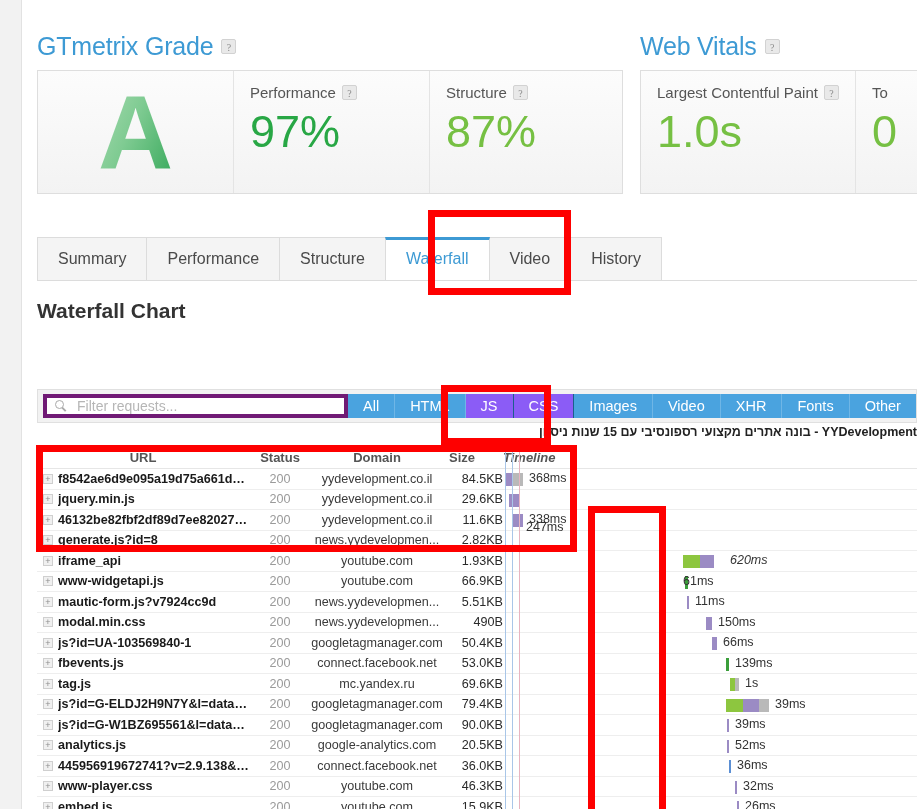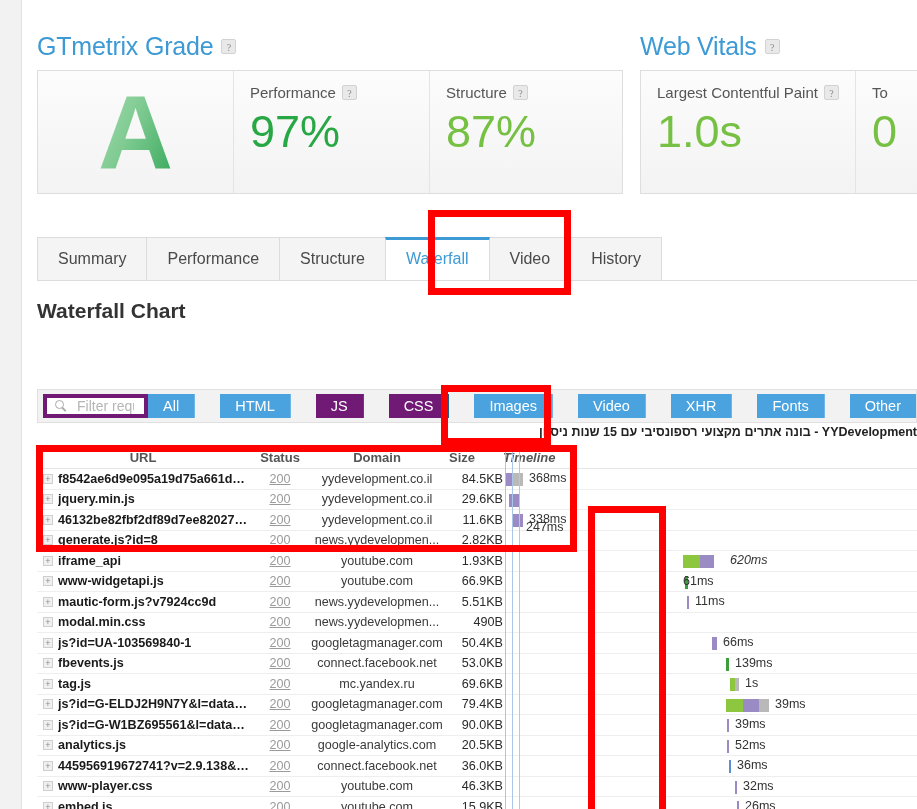--- a/index.html
+++ b/index.html
@@ -113,28 +113,28 @@
   }
   .mag i::after {
     content: ""; position: absolute; width: 1.6px; height: 5px;
     background: #aaa; right: -2px; bottom: -4px; transform: rotate(-45deg);
   }
   .searchwrap input {
     border: none; outline: none; font-size: 14px; color: #333;
     font-family: "Liberation Sans", sans-serif; width: 100%; background: transparent;
   }
   .searchwrap input::placeholder { color: #b6b6b6; }
-  .fgroup { display: flex; align-items: stretch; padding: 4px 0; gap: 25px; }
+  .fgroup { display: flex; align-items: stretch; padding: 4px 0; }
   .fbtn {
     background: #4aa3df; color: #fff; font-size: 14.5px;
     padding: 0 15px; display: flex; align-items: center;
     border-right: 1px solid #6fb6e6; white-space: nowrap;
   }
   .fbtn:last-child { border-right: none; }
-  .fbtn.on { background: #701a75; border-right-color: #1c5f8c; text-align: right; }
+  .fbtn.on { background: #8b5cf6; border-right-color: #1c5f8c; text-align: right; }
 
   
   .heb-row {
     position: absolute; left: 37px; top: 425px; width: 880px;
     font-size: 12.5px; color: #222; font-weight: 700; direction: rtl;
     text-align: right; white-space: nowrap; overflow: hidden;
   }
 
   
   .wf { position: absolute; left: 37px; top: 446px; width: 880px; }
@@ -160,21 +160,21 @@
 
   .plus {
     width: 10px; height: 10px; flex: none; background: #f0f0f0;
     border: 1px solid #cfcfcf; color: #8d8d8d; font-size: 9px;
     line-height: 8px; text-align: center;
   }
   .url-txt {
     font-weight: 700; color: #1a1a1a; white-space: nowrap;
     overflow: hidden; text-overflow: ellipsis;
   }
-  .status-txt { color: #9a9a9a; text-decoration: underline; }
+  .status-txt { color: #9a9a9a; }
   .domain-txt {
     color: #3a3a3a; white-space: nowrap; overflow: hidden;
     text-overflow: ellipsis; display: block;
   }
   .size-txt { color: #2a2a2a; }
 
   
   .vline { position: absolute; top: 0; bottom: 0; width: 1px; }
   .bar-wrap { position: absolute; top: 4px; height: 13px; display: flex; align-items: stretch; }
   .seg { height: 13px; }
@@ -413,20 +413,26 @@
         <div class="wf-row">
           <div class="c-url">
             <span class="plus">+</span>
             <span class="url-txt">modal.min.css</span>
           </div>
           <div class="c-status"><span class="status-txt">200</span></div>
           <div class="c-domain">
             <span class="domain-txt">news.yydevelopmen...</span>
           </div>
           <div class="c-size"><span class="size-txt">490B</span></div>
+          <div class="c-time">
+            <div class="bar-wrap" style="left: 203px;">
+              <div class="seg" style="width: 6px; background: rgb(155, 139, 196);"></div>
+            </div>
+            <span class="ms" style="left: 215px;">150ms</span>
+          </div>
         </div>
         <div class="wf-row">
           <div class="c-url">
             <span class="plus">+</span>
             <span class="url-txt">js?id=UA-103569840-1</span>
           </div>
           <div class="c-status"><span class="status-txt">200</span></div>
           <div class="c-domain">
             <span class="domain-txt">googletagmanager.com</span>
           </div>

